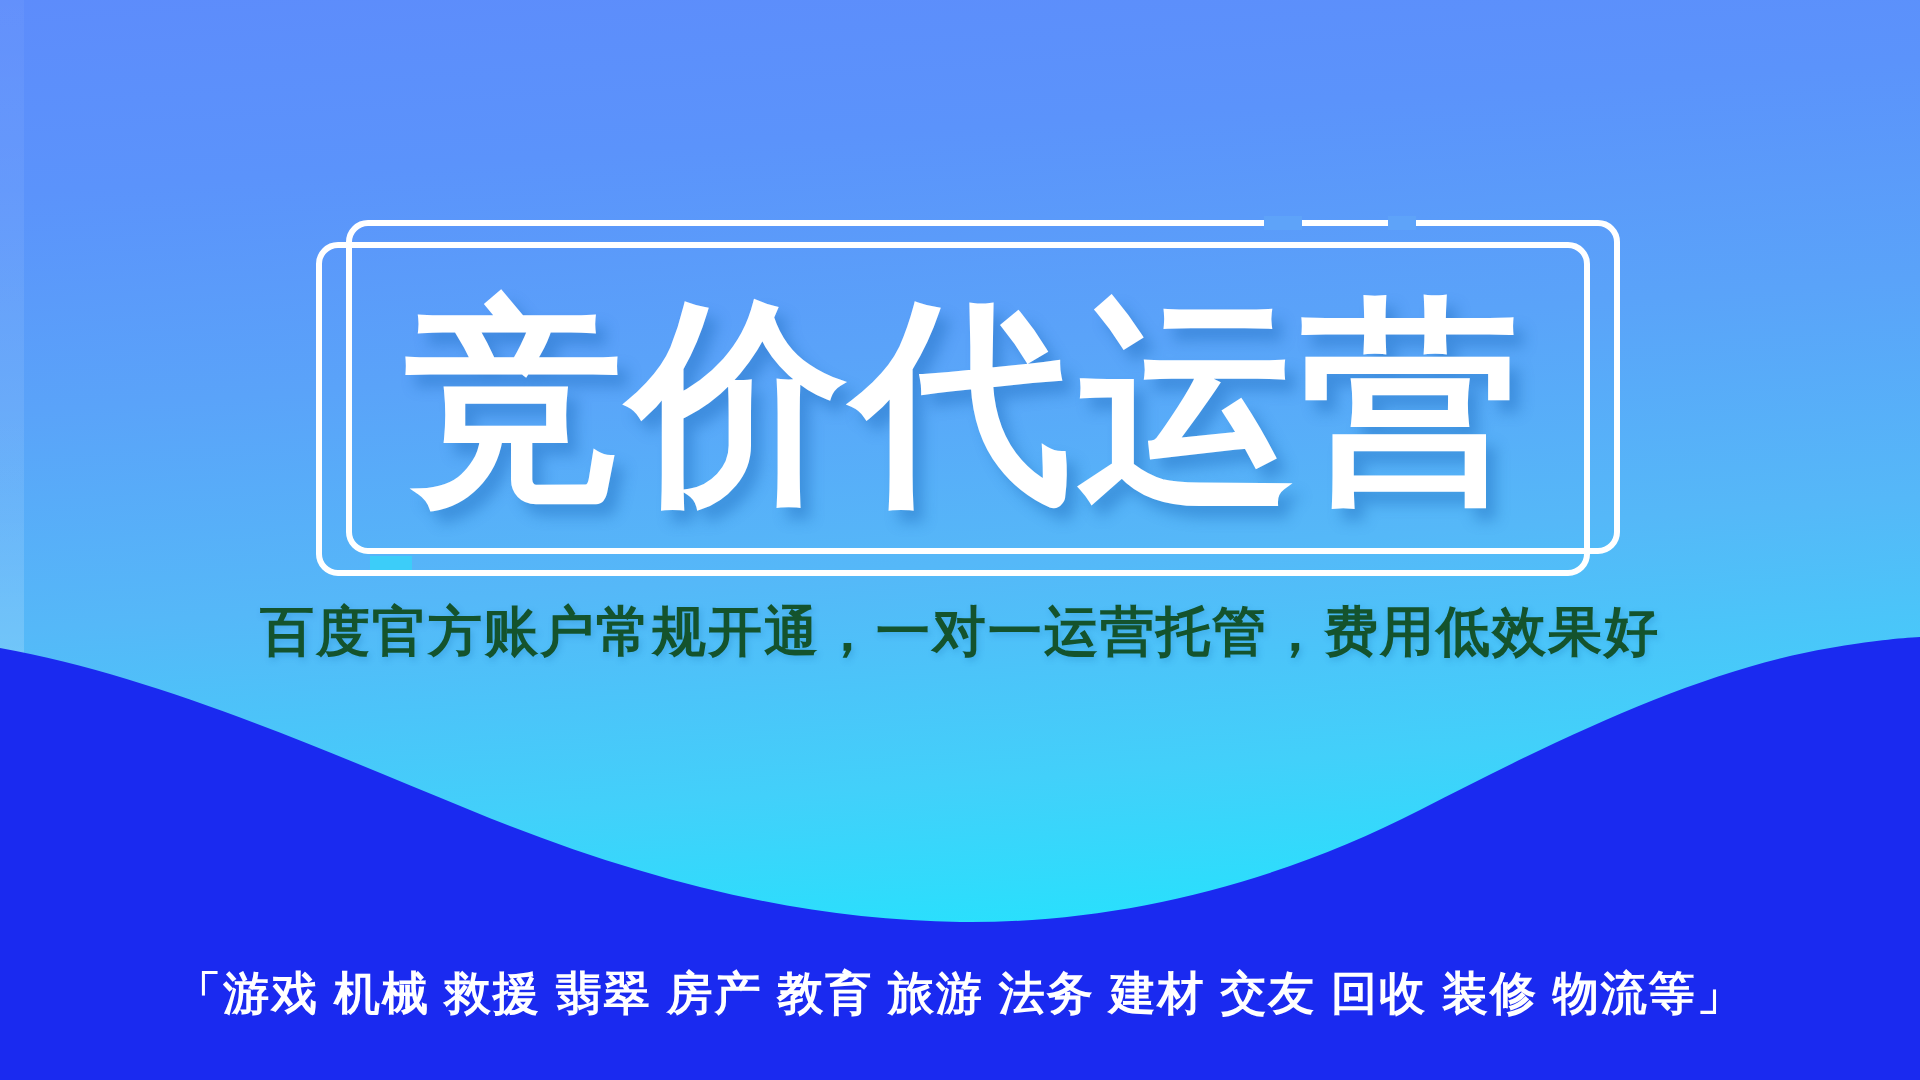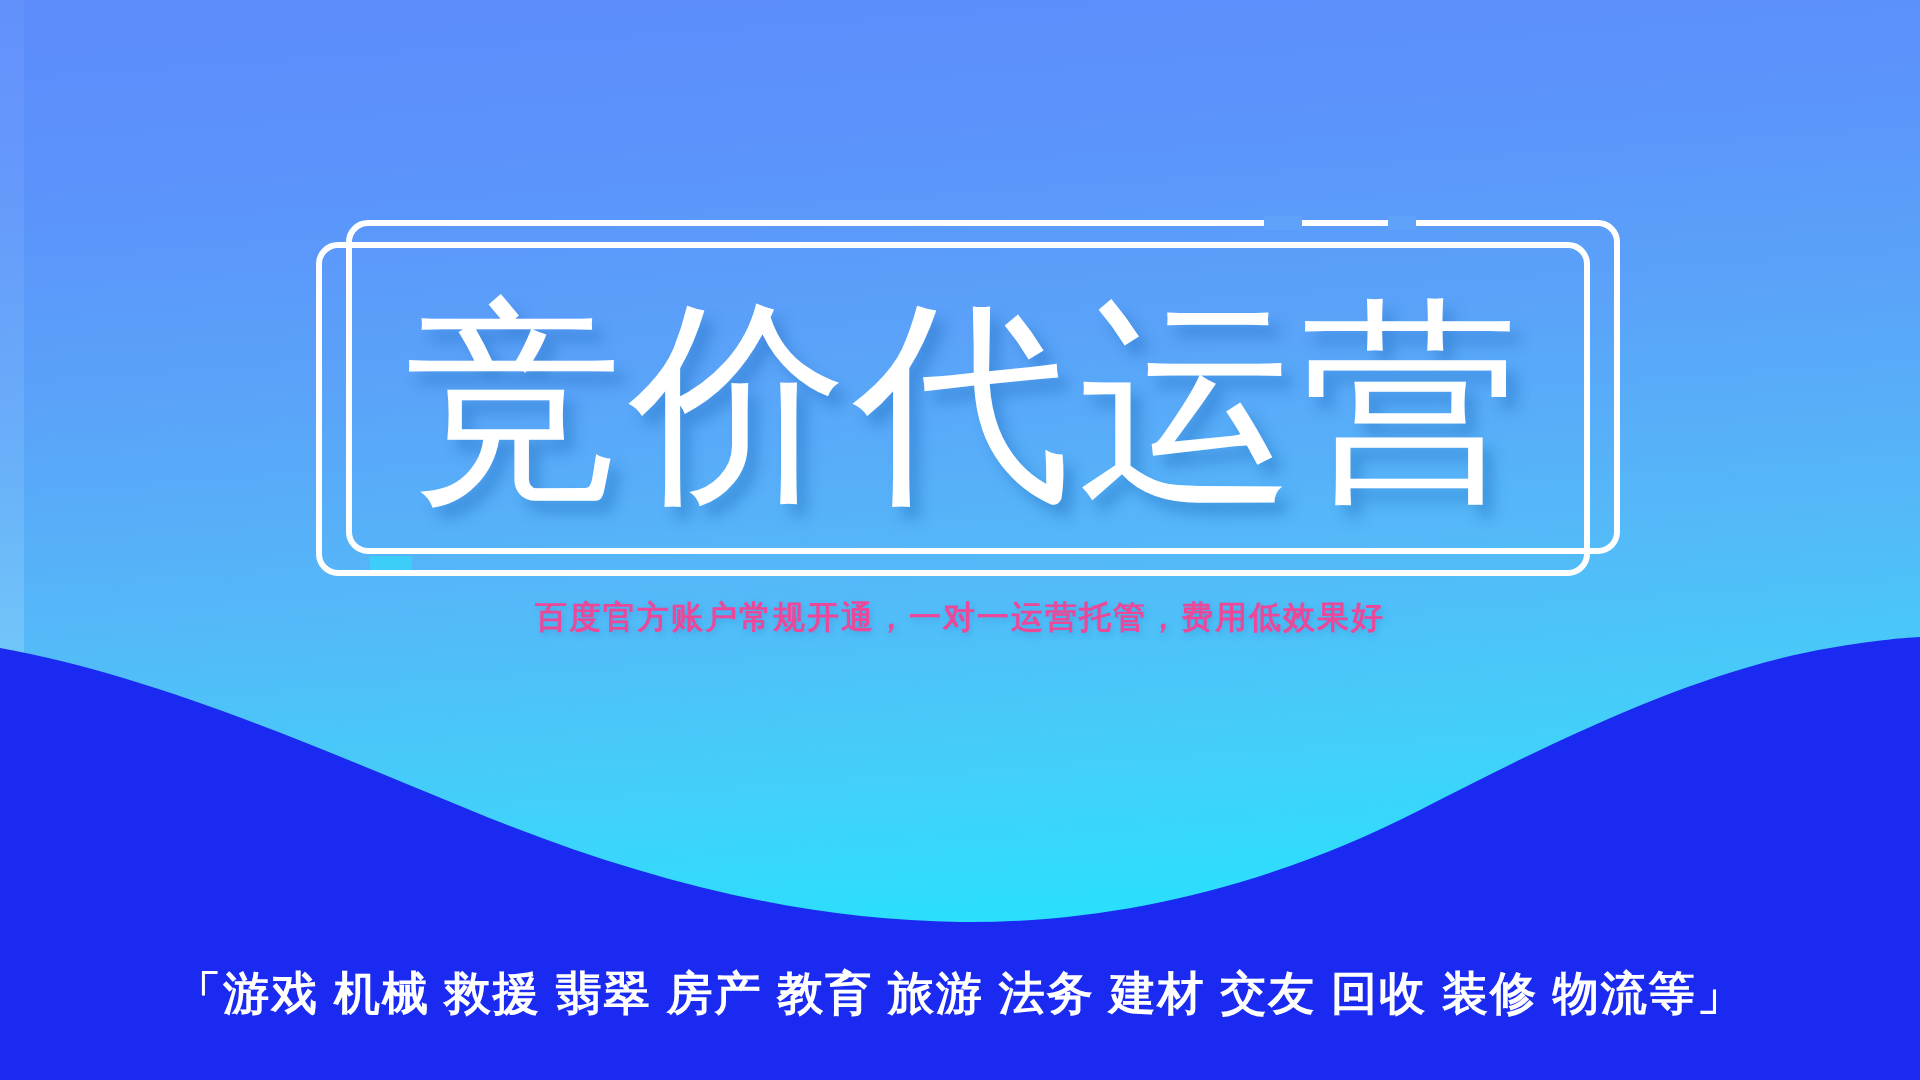--- a/index.html
+++ b/index.html
@@ -111,36 +111,36 @@
     position: absolute;
     left: 0;
     top: 0;
     width: 1270px;
     height: 330px;
     display: flex;
     align-items: center;
     justify-content: center;
     color: #ffffff;
     font-size: 218px;
-    font-weight: 400;
+    font-weight: 700;
     letter-spacing: 6px;
     line-height: 1;
     white-space: nowrap;
     text-shadow: 10px 12px 14px rgba(27,104,186,0.42);
     font-family: "Liberation Sans", "DejaVu Sans", sans-serif;
   }
 
   .subtitle {
     position: absolute;
     left: 0;
     right: 0;
     top: 596px;
     text-align: center;
-    color: #ec4899;
-    font-size: 32px;
+    color: #14532d;
+    font-size: 54px;
     font-weight: 700;
     letter-spacing: 2px;
     white-space: nowrap;
     text-shadow: 2px 3px 6px rgba(25,120,190,0.30);
   }
 
   .footer-tags {
     position: absolute;
     left: 0;
     right: 0;

